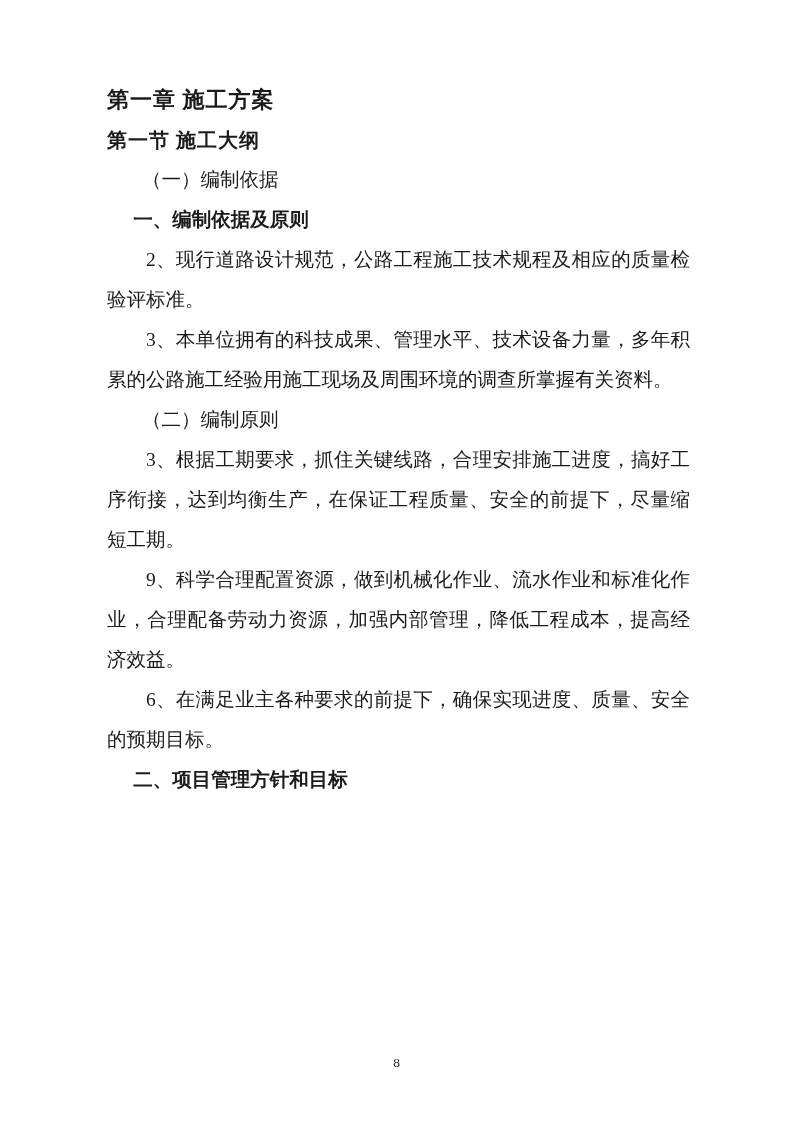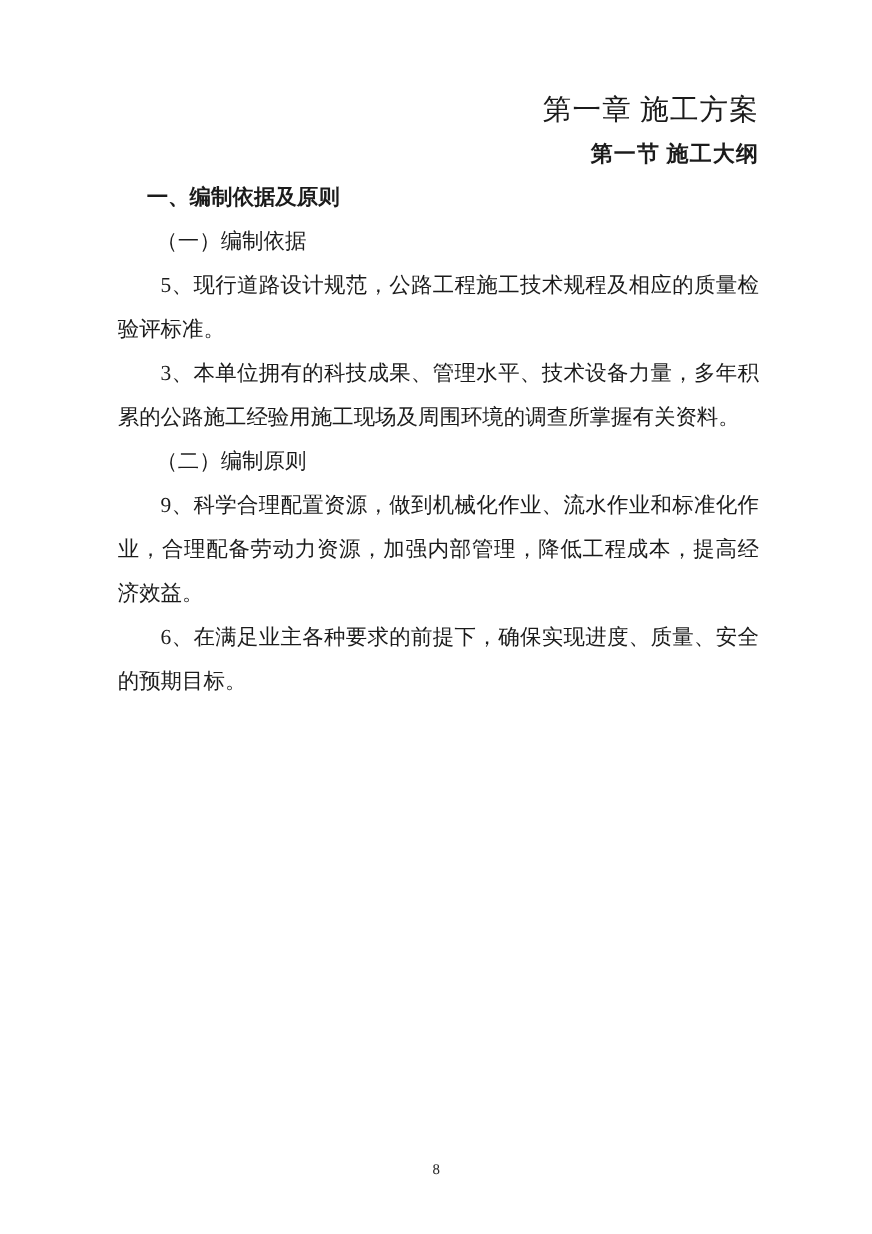--- a/index.html
+++ b/index.html
@@ -17,32 +17,32 @@
     color: #1b1b1b;
   }
   .content {
     position: absolute;
     top: 80px;
     left: 107px;
     width: 583px;
   }
   .doc-title {
     margin: 0;
-    font-size: 26px;
-    font-weight: normal;
+    font-size: 22px;
+    font-weight: bold;
     line-height: 40px;
-    text-align: right;
+    text-align: left;
     letter-spacing: 1px;
   }
   .doc-subtitle {
     margin: 0;
     font-size: 20px;
     font-weight: bold;
     line-height: 40px;
-    text-align: right;
+    text-align: left;
     letter-spacing: 1px;
   }
   .bline {
     margin: 0;
     font-size: 19.5px;
     line-height: 40px;
     text-align: justify;
     text-justify: inter-ideograph;
   }
   .h-bold {
@@ -67,23 +67,25 @@
   }
 </style>
 </head>
 <body>
 
 <div class="page">
   <div class="content">
     <h1 class="doc-title">第一章 施工方案</h1>
     <h2 class="doc-subtitle">第一节 施工大纲</h2>
 
+    <p class="bline sub">（一）编制依据</p>
     <p class="bline h-bold">一、编制依据及原则</p>
-    <p class="bline sub">（一）编制依据</p>
-    <p class="bline para">5、现行道路设计规范，公路工程施工技术规程及相应的质量检验评标准。</p>
+    <p class="bline para">2、现行道路设计规范，公路工程施工技术规程及相应的质量检验评标准。</p>
     <p class="bline para">3、本单位拥有的科技成果、管理水平、技术设备力量，多年积累的公路施工经验用施工现场及周围环境的调查所掌握有关资料。</p>
     <p class="bline sub">（二）编制原则</p>
+    <p class="bline para">3、根据工期要求，抓住关键线路，合理安排施工进度，搞好工序衔接，达到均衡生产，在保证工程质量、安全的前提下，尽量缩短工期。</p>
     <p class="bline para">9、科学合理配置资源，做到机械化作业、流水作业和标准化作业，合理配备劳动力资源，加强内部管理，降低工程成本，提高经济效益。</p>
     <p class="bline para">6、在满足业主各种要求的前提下，确保实现进度、质量、安全的预期目标。</p>
+    <p class="bline h-bold">二、项目管理方针和目标</p>
   </div>
 
   <div class="page-number">8</div>
 </div>
 
 </body></html>

